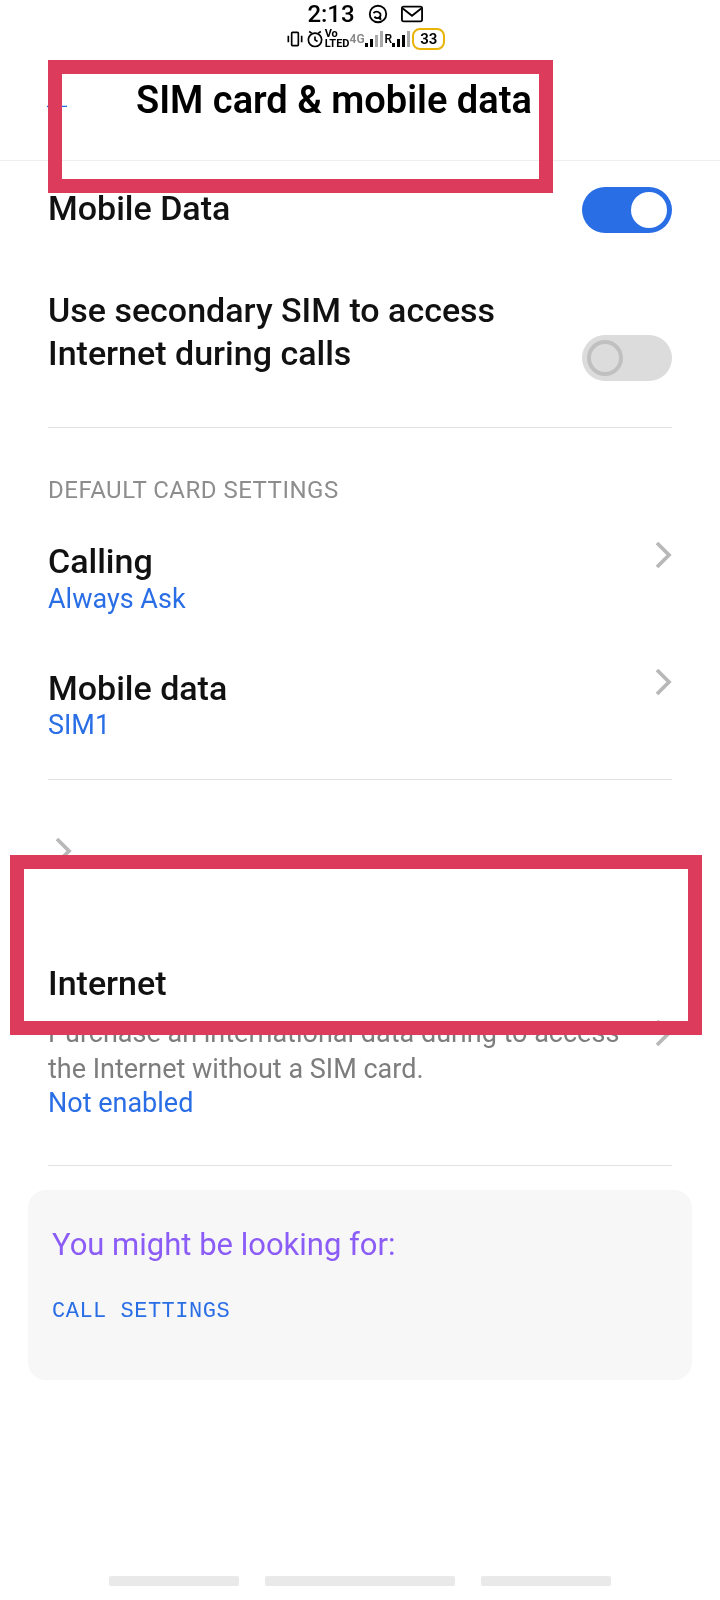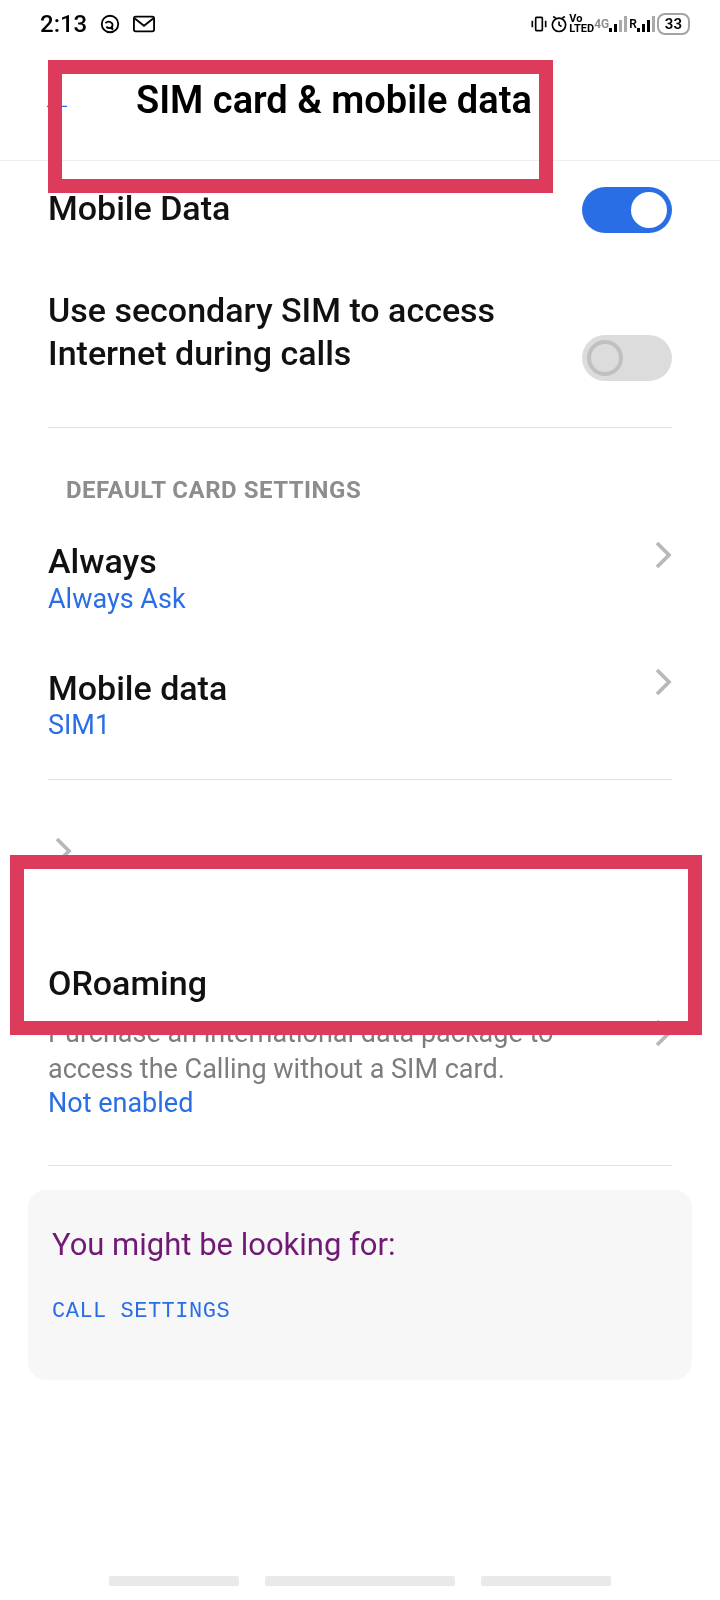--- a/index.html
+++ b/index.html
@@ -13,26 +13,27 @@
       overflow: hidden;
     }
     .status-bar {
       height: 48px;
       display: flex;
       justify-content: space-between;
       align-items: center;
       padding: 0 30px 0 40px;
       font-size: 24px;
       font-weight: 500;
+      flex-direction: column;
     }
     .status-left { display: flex; align-items: center; gap: 12px; }
     .status-right { display: flex; align-items: center; }
     .status-ico { display: inline-flex; }
     .batt-box {
-      border: 2px solid #a3a3a3;
+      border: 2px solid #eab308;
       border-radius: 8px;
       padding: 0 6px;
       font-size: 15px;
       font-weight: 600;
     }
     .header {
       display: flex;
       align-items: center;
       padding: 30px 40px 38px 40px;
       position: relative;
@@ -120,32 +121,31 @@
     .divider {
       height: 1px;
       background: #e2e2e2;
       margin: 20px 48px;
     }
     .section-header {
       font-size: 24px;
       color: #8d8d8d;
       letter-spacing: 0.5px;
       padding: 28px 48px 10px 48px;
-      font-weight: 700;
-      margin-left: 18px;
+      font-weight: 400;
     }
     .suggestion-card {
       background: #f7f7f7;
       border-radius: 18px;
       margin: 24px 28px 0 28px;
       padding: 36px 24px 56px 24px;
     }
     .sugg-title {
       font-size: 31px;
-      color: #701a75;
+      color: #8b5cf6;
       margin-bottom: 36px;
     }
     .sugg-link {
       font-size: 22px;
       color: #2a6ee6;
       letter-spacing: 0.5px;
       font-family: Liberation Mono, monospace;
     }
     .nav-bar {
       position: absolute;
@@ -246,21 +246,21 @@
     </div>
     <div class="toggle toggle-off" style="margin-top:46px"></div>
   </div>
 
   <div class="divider"></div>
 
   <div class="section-header">DEFAULT CARD SETTINGS</div>
 
   <div class="row">
     <div class="row-inner">
-      <div class="row-title">Always</div>
+      <div class="row-title">Calling</div>
       <div class="row-value">Always Ask</div>
     </div>
     <span class="chev">
       <svg width="18" height="30" viewBox="0 0 12 20" fill="none" stroke="#b8b8b8" stroke-width="2.5">
           <path d="M2 2l8 8-8 8"></path>
         </svg>
     </span>
   </div>
 
   <div class="row">
@@ -280,22 +280,22 @@
   <div class="row" style="padding-top:56px;padding-bottom:56px">
     <span class="chev">
       <svg width="18" height="30" viewBox="0 0 12 20" fill="none" stroke="#b8b8b8" stroke-width="2.5">
           <path d="M2 2l8 8-8 8"></path>
         </svg>
     </span>
   </div>
 
   <div class="row" style="align-items:flex-start;padding-top:36px">
     <div class="row-inner">
-      <div class="row-title">ORoaming</div>
-      <div class="row-desc">Purchase an international data package to access the Calling without a SIM card.</div>
+      <div class="row-title">Internet</div>
+      <div class="row-desc">Purchase an international data during to access the Internet without a SIM card.</div>
       <div class="row-value">Not enabled</div>
     </div>
     <span class="chev" style="margin-top:56px">
       <svg width="18" height="30" viewBox="0 0 12 20" fill="none" stroke="#b8b8b8" stroke-width="2.5">
           <path d="M2 2l8 8-8 8"></path>
         </svg>
     </span>
   </div>
 
   <div class="divider"></div>

